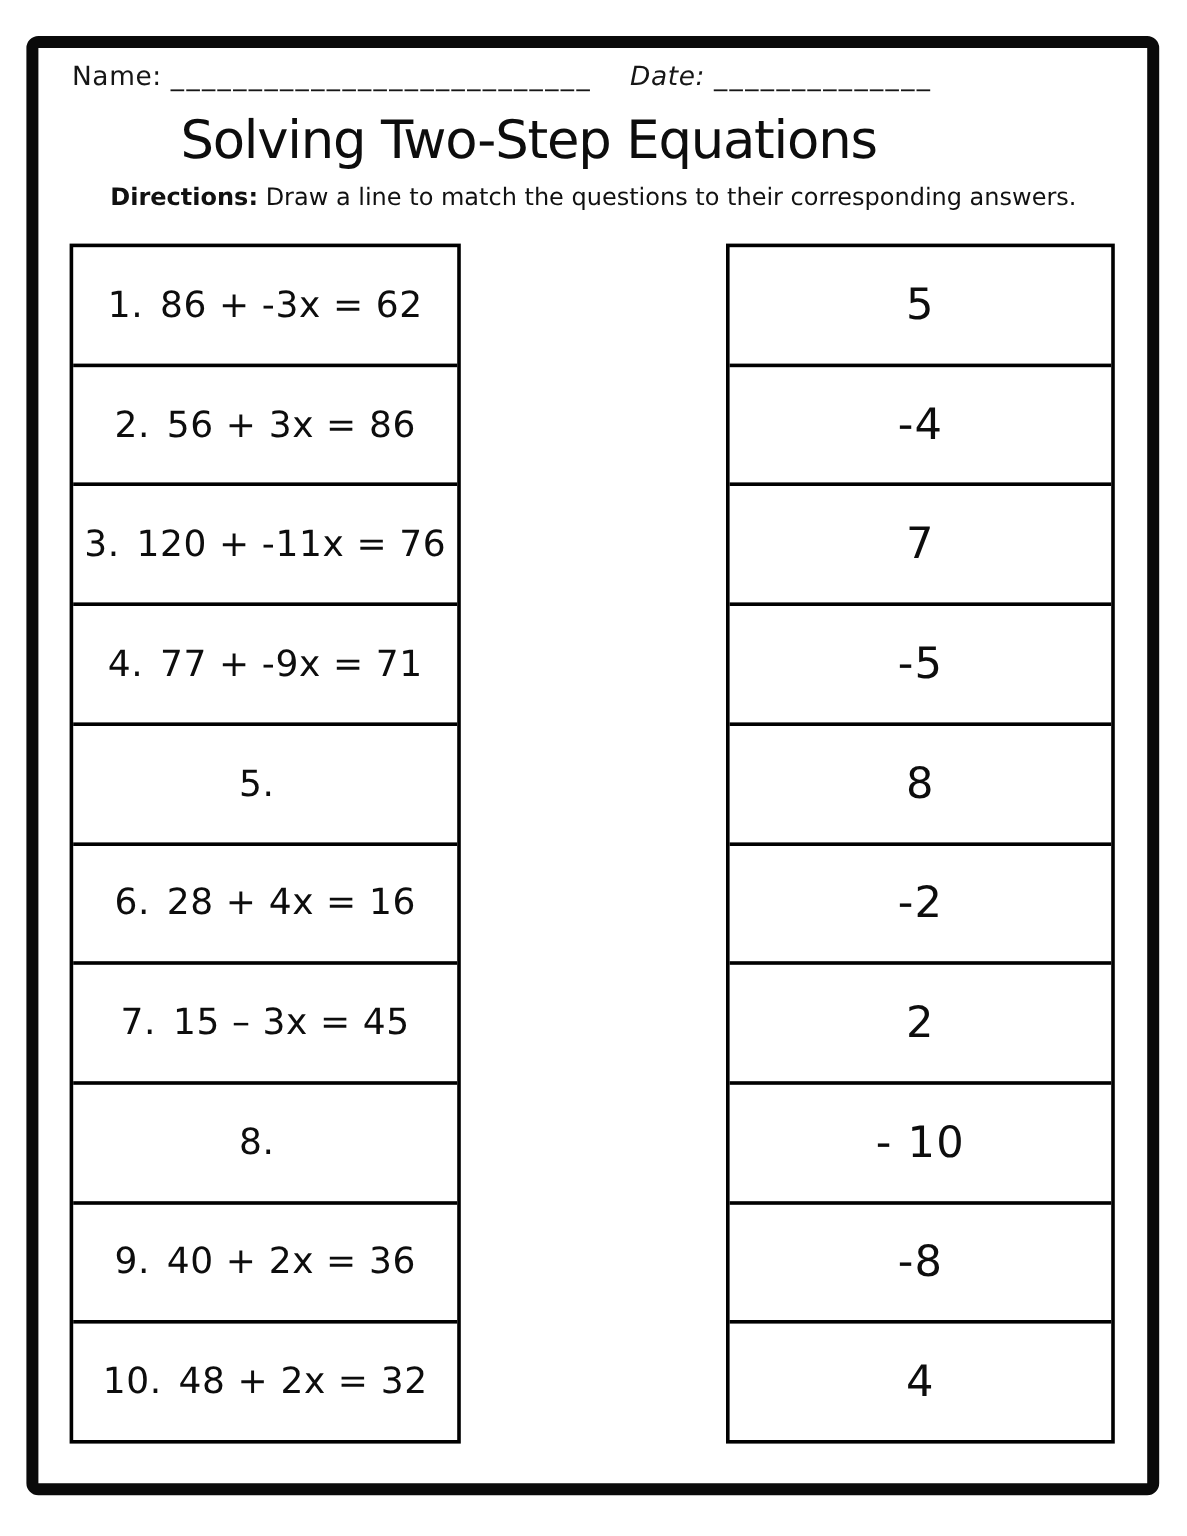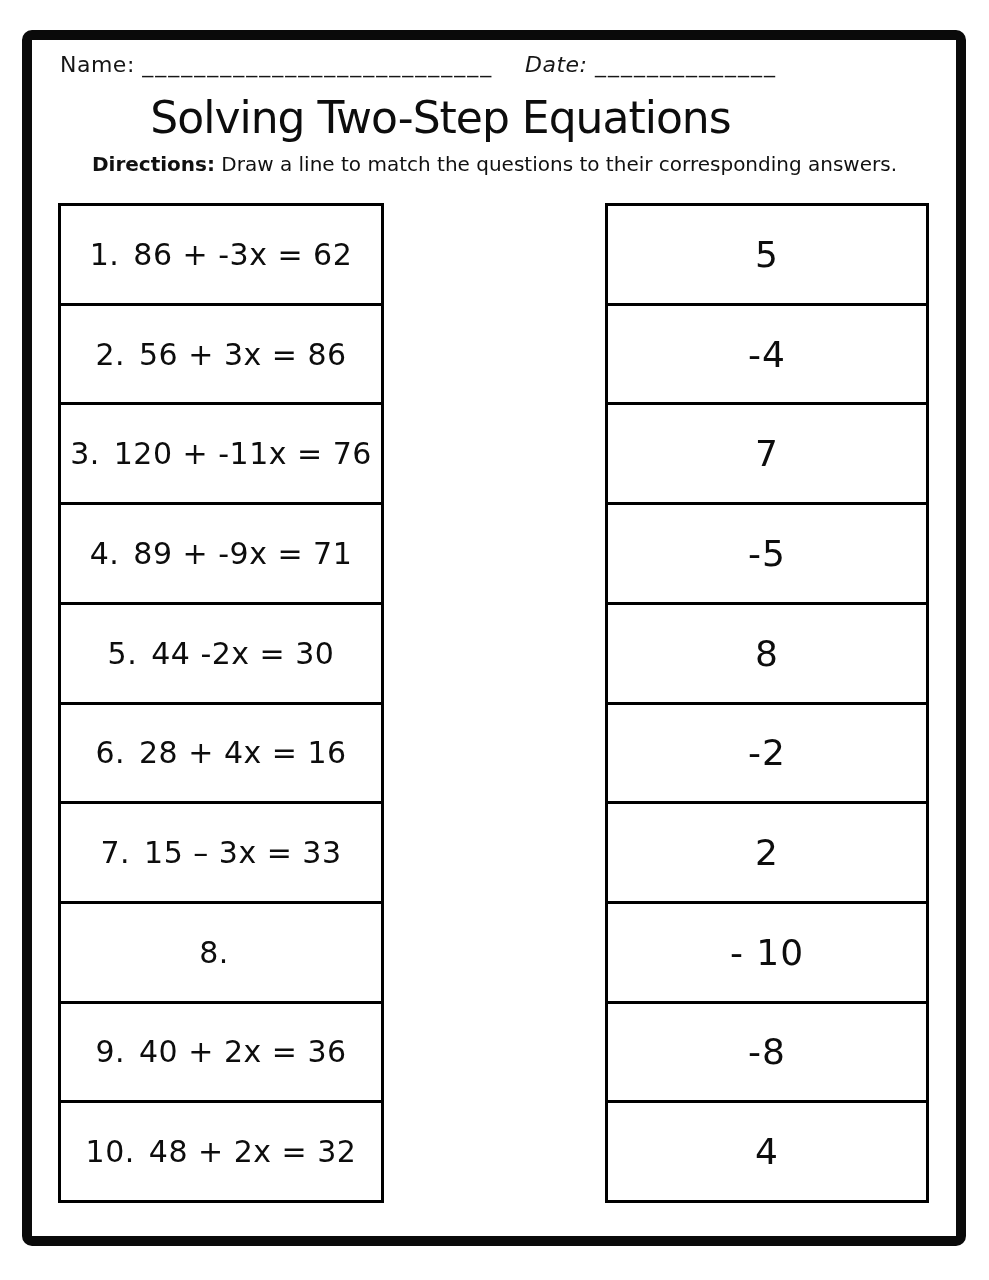--- a/index.html
+++ b/index.html
@@ -82,24 +82,24 @@
 <div class="page-title">Solving Two-Step Equations</div>
 
 <div class="directions">
   <span class="dir-label">Directions:</span><span> Draw a line to match the questions to their corresponding answers.</span>
 </div>
 
 <div class="match-table questions-table">
   <div class="cell q-cell"><span class="q-num">1.</span><span>86 + -3x = 62</span></div>
   <div class="cell q-cell"><span class="q-num">2.</span><span>56 + 3x = 86</span></div>
   <div class="cell q-cell"><span class="q-num">3.</span><span>120 + -11x = 76</span></div>
-  <div class="cell q-cell"><span class="q-num">4.</span><span>89 + -9x = 71</span></div>
-  <div class="cell q-cell"><span class="q-num">5.</span><span>44 -2x = 30</span></div>
+  <div class="cell q-cell"><span class="q-num">4.</span><span>77 + -9x = 71</span></div>
+  <div class="cell q-cell"><span class="q-num">5.</span></div>
   <div class="cell q-cell"><span class="q-num">6.</span><span>28 + 4x = 16</span></div>
-  <div class="cell q-cell"><span class="q-num">7.</span><span>15 – 3x = 33</span></div>
+  <div class="cell q-cell"><span class="q-num">7.</span><span>15 – 3x = 45</span></div>
   <div class="cell q-cell"><span class="q-num">8.</span></div>
   <div class="cell q-cell"><span class="q-num">9.</span><span>40 + 2x = 36</span></div>
   <div class="cell q-cell"><span class="q-num">10.</span><span>48 + 2x = 32</span></div>
 </div>
 
 <div class="match-table answers-table">
   <div class="cell a-cell">5</div>
   <div class="cell a-cell">-4</div>
   <div class="cell a-cell">7</div>
   <div class="cell a-cell">-5</div>

